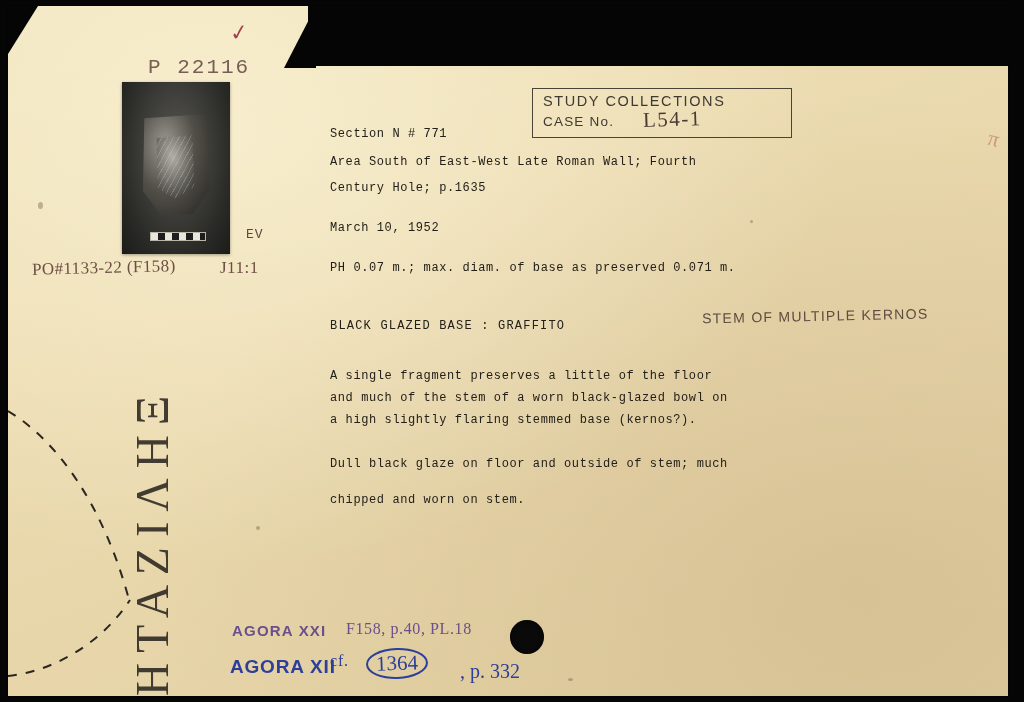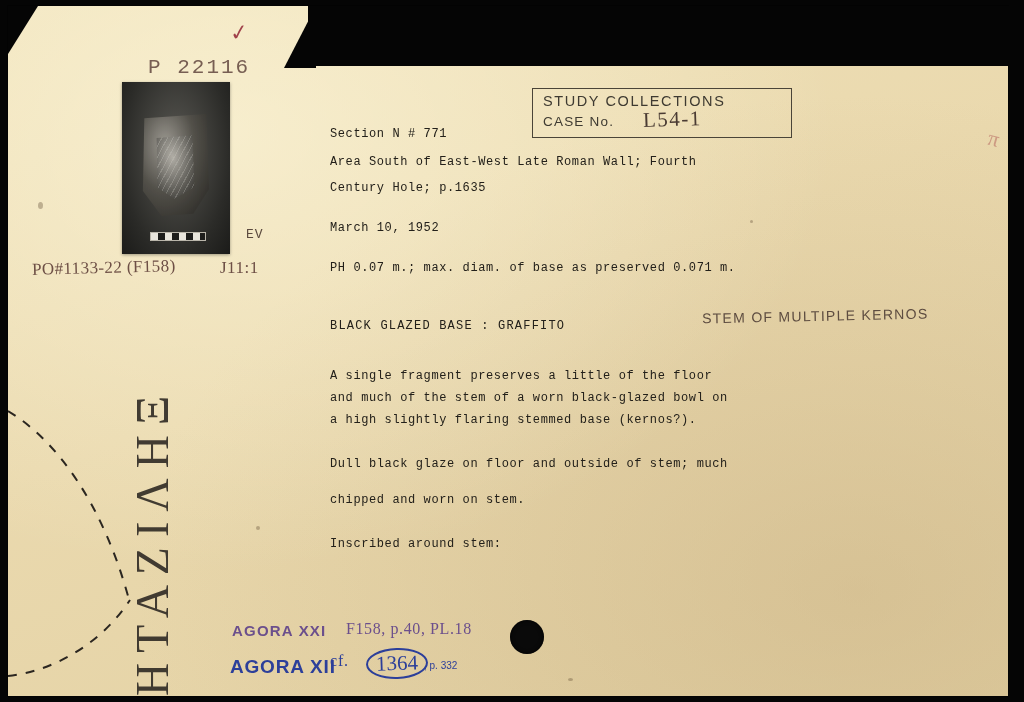--- a/index.html
+++ b/index.html
@@ -269,23 +269,23 @@
     left: 358px; top: 642px;
     padding: 1px 8px;
     border: 2px solid #2c3f9a;
     border-radius: 50%;
     font-family: "Liberation Serif", serif;
     font-size: 21px;
     color: #2c3f9a;
     transform: rotate(-2deg);
   }
   #agora12-page {
-    left: 416px; top: 654px;
-    font-family: Liberation Sans, sans-serif;
-    font-size: 10px;
+    left: 452px; top: 654px;
+    font-family: Liberation Serif, serif;
+    font-size: 20px;
     color: #2c3f9a;
   }
 
   
   #punch-hole {
     position: absolute;
     left: 502px; top: 614px;
     width: 34px; height: 34px;
     border-radius: 50%;
     background: #0a0a0a;
@@ -338,21 +338,20 @@
     <div class="typed typed-block" style="left:322px; top:310px; letter-spacing:1.2px;">BLACK GLAZED BASE : GRAFFITO</div>
     <div class="abs" id="graffito-note">STEM OF MULTIPLE KERNOS</div>
 
     <div class="typed typed-block" style="left:322px; top:360px;">A single fragment preserves a little of the floor</div>
     <div class="typed typed-block" style="left:322px; top:382px;">and much of the stem of a worn black-glazed bowl on</div>
     <div class="typed typed-block" style="left:322px; top:404px;">a high slightly flaring stemmed base (kernos?).</div>
 
     <div class="typed typed-block" style="left:322px; top:484px;">chipped and worn on stem.</div>
     <div class="typed typed-block" style="left:322px; top:448px;">Dull black glaze on floor and outside of stem; much</div>
 
-    <div class="typed typed-block" style="left:322px; top:528px;">Inscribed around stem:</div>
 
     <div id="inscription">HTAΖΙΛΗΞ</div>
 
     <svg id="dashes" viewBox="0 0 200 320" preserveAspectRatio="none">
       <path d="M 0 25 C 50 55, 95 120, 120 210" stroke="#2b2620" stroke-width="2" fill="none" stroke-dasharray="9 9"></path>
       <path d="M 0 290 C 40 286, 90 262, 122 214" stroke="#2b2620" stroke-width="2" fill="none" stroke-dasharray="9 9"></path>
     </svg>
 
     <div class="abs" id="agora21">AGORA XXI</div>
     <div class="abs" id="agora21-hand">F158, p.40, PL.18</div>

